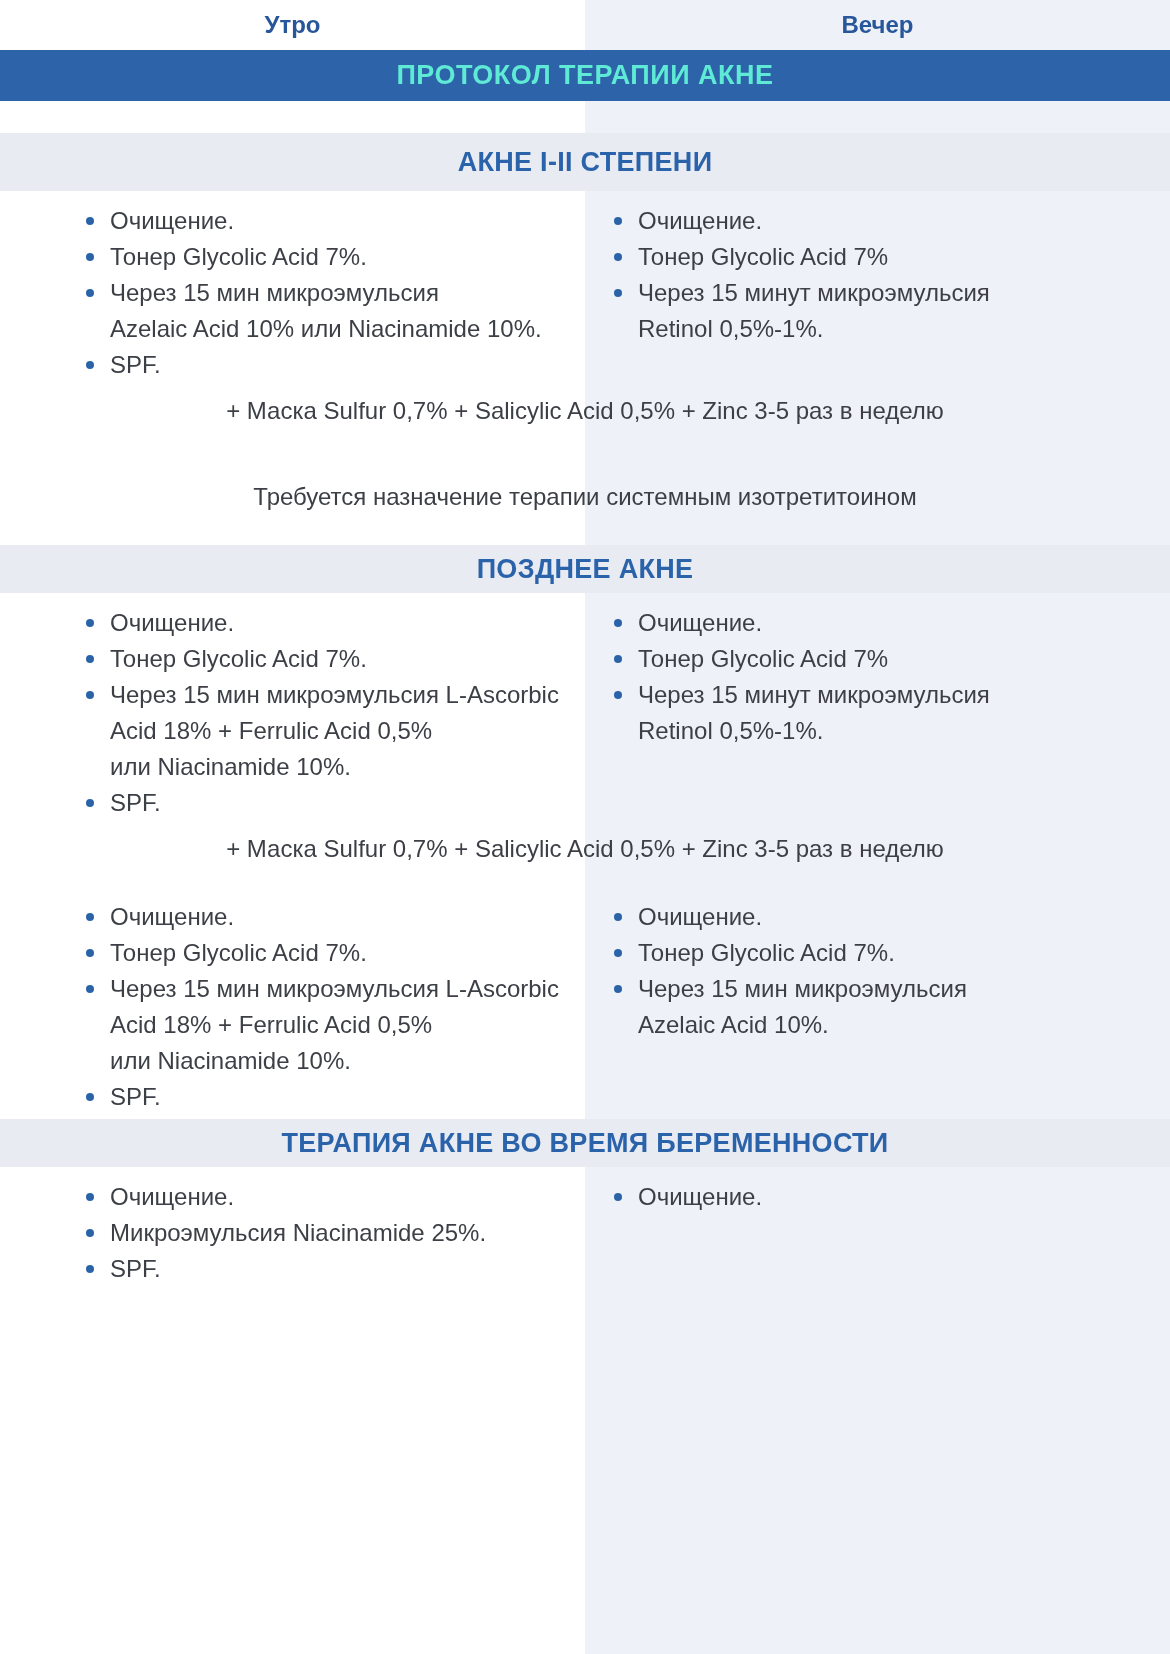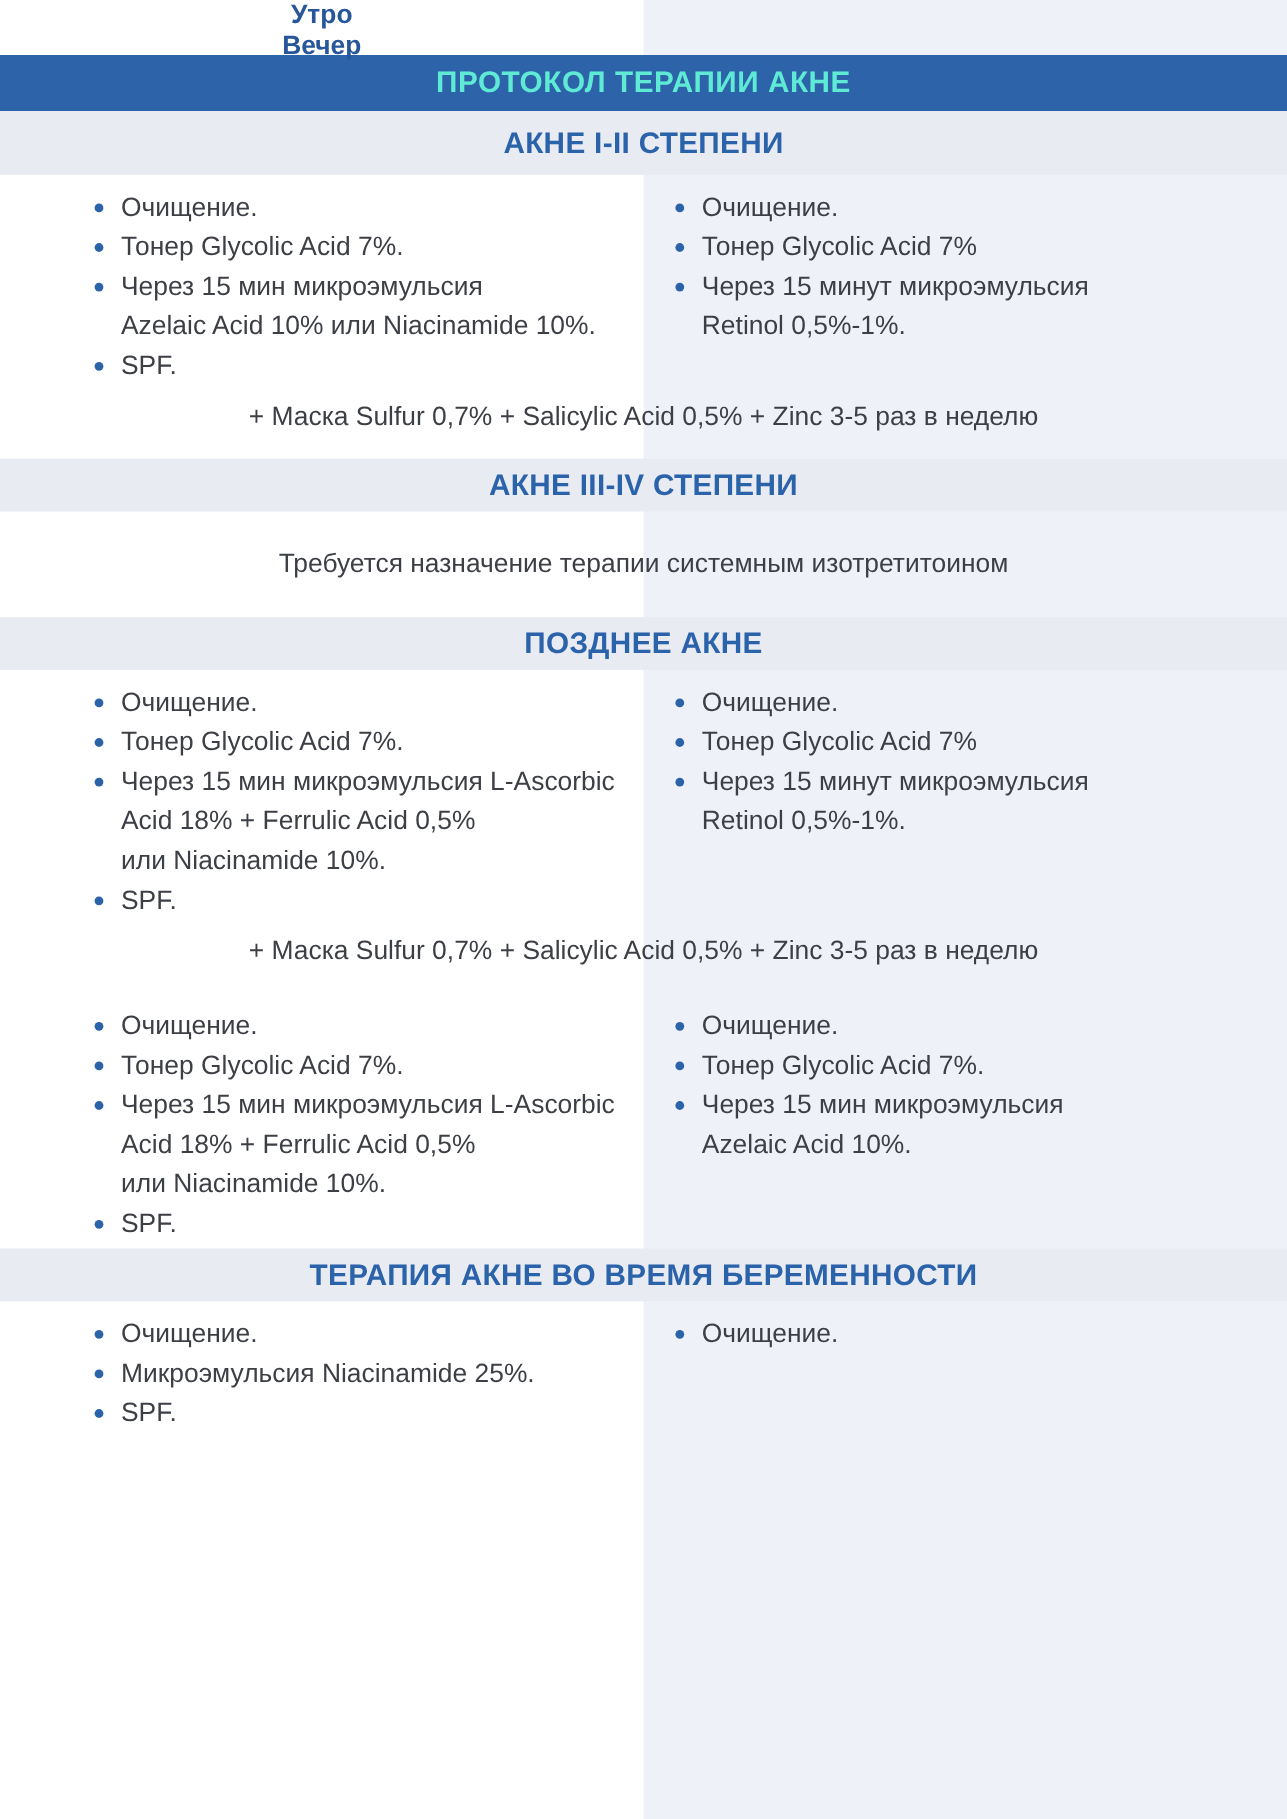--- a/index.html
+++ b/index.html
@@ -17,21 +17,21 @@
   
   .evening-overlay {
     position: absolute;
     left: 585px; top: 0; right: 0; bottom: 0;
     background: #eff1f8;
   }
 
   .content { position: relative; }
 
   
-  .col-headers { display: flex; height: 50px; flex-direction: column; }
+  .col-headers { display: flex; height: 50px; }
   .col-header {
     width: 585px;
     display: flex; align-items: center; justify-content: center;
     color: #27569b; font-weight: bold; font-size: 24px;
   }
 
   
   .banner {
     height: 51px;
     background: #2d64a9;
@@ -42,21 +42,21 @@
 
   
   .band {
     height: 48px;
     background: #e9ebf2;
     display: flex; align-items: center; justify-content: center;
     color: #2b63ab; font-weight: bold; font-size: 27px;
     letter-spacing: 0.3px;
     text-align: center;
   }
-  .band-first { height: 58px; }
+  .band-first { height: 58px; margin-top: 32px; }
 
   
   .cols { display: flex; padding: 12px 0 4px; }
   ul.col {
     width: 585px;
     box-sizing: border-box;
     margin: 0;
     list-style: none;
     font-size: 24px;
     line-height: 36px;
@@ -121,21 +121,20 @@
       </ul>
       <ul class="col evening">
         <li>Очищение.</li>
         <li>Тонер Glycolic Acid 7%</li>
         <li>Через 15 минут микроэмульсия
 Retinol 0,5%-1%.</li>
       </ul>
     </div>
     <div class="footnote">+ Маска Sulfur 0,7% + Salicylic Acid 0,5% + Zinc 3-5 раз в неделю</div>
 
-    <div class="band">АКНЕ III-IV СТЕПЕНИ</div>
     <div class="note">Требуется назначение терапии системным изотретитоином</div>
 
     <div class="band">ПОЗДНЕЕ АКНЕ</div>
     <div class="cols">
       <ul class="col morning">
         <li>Очищение.</li>
         <li>Тонер Glycolic Acid 7%.</li>
         <li>Через 15 мин микроэмульсия L-Ascorbic
 Acid 18% + Ferrulic Acid 0,5%
 или Niacinamide 10%.</li>

